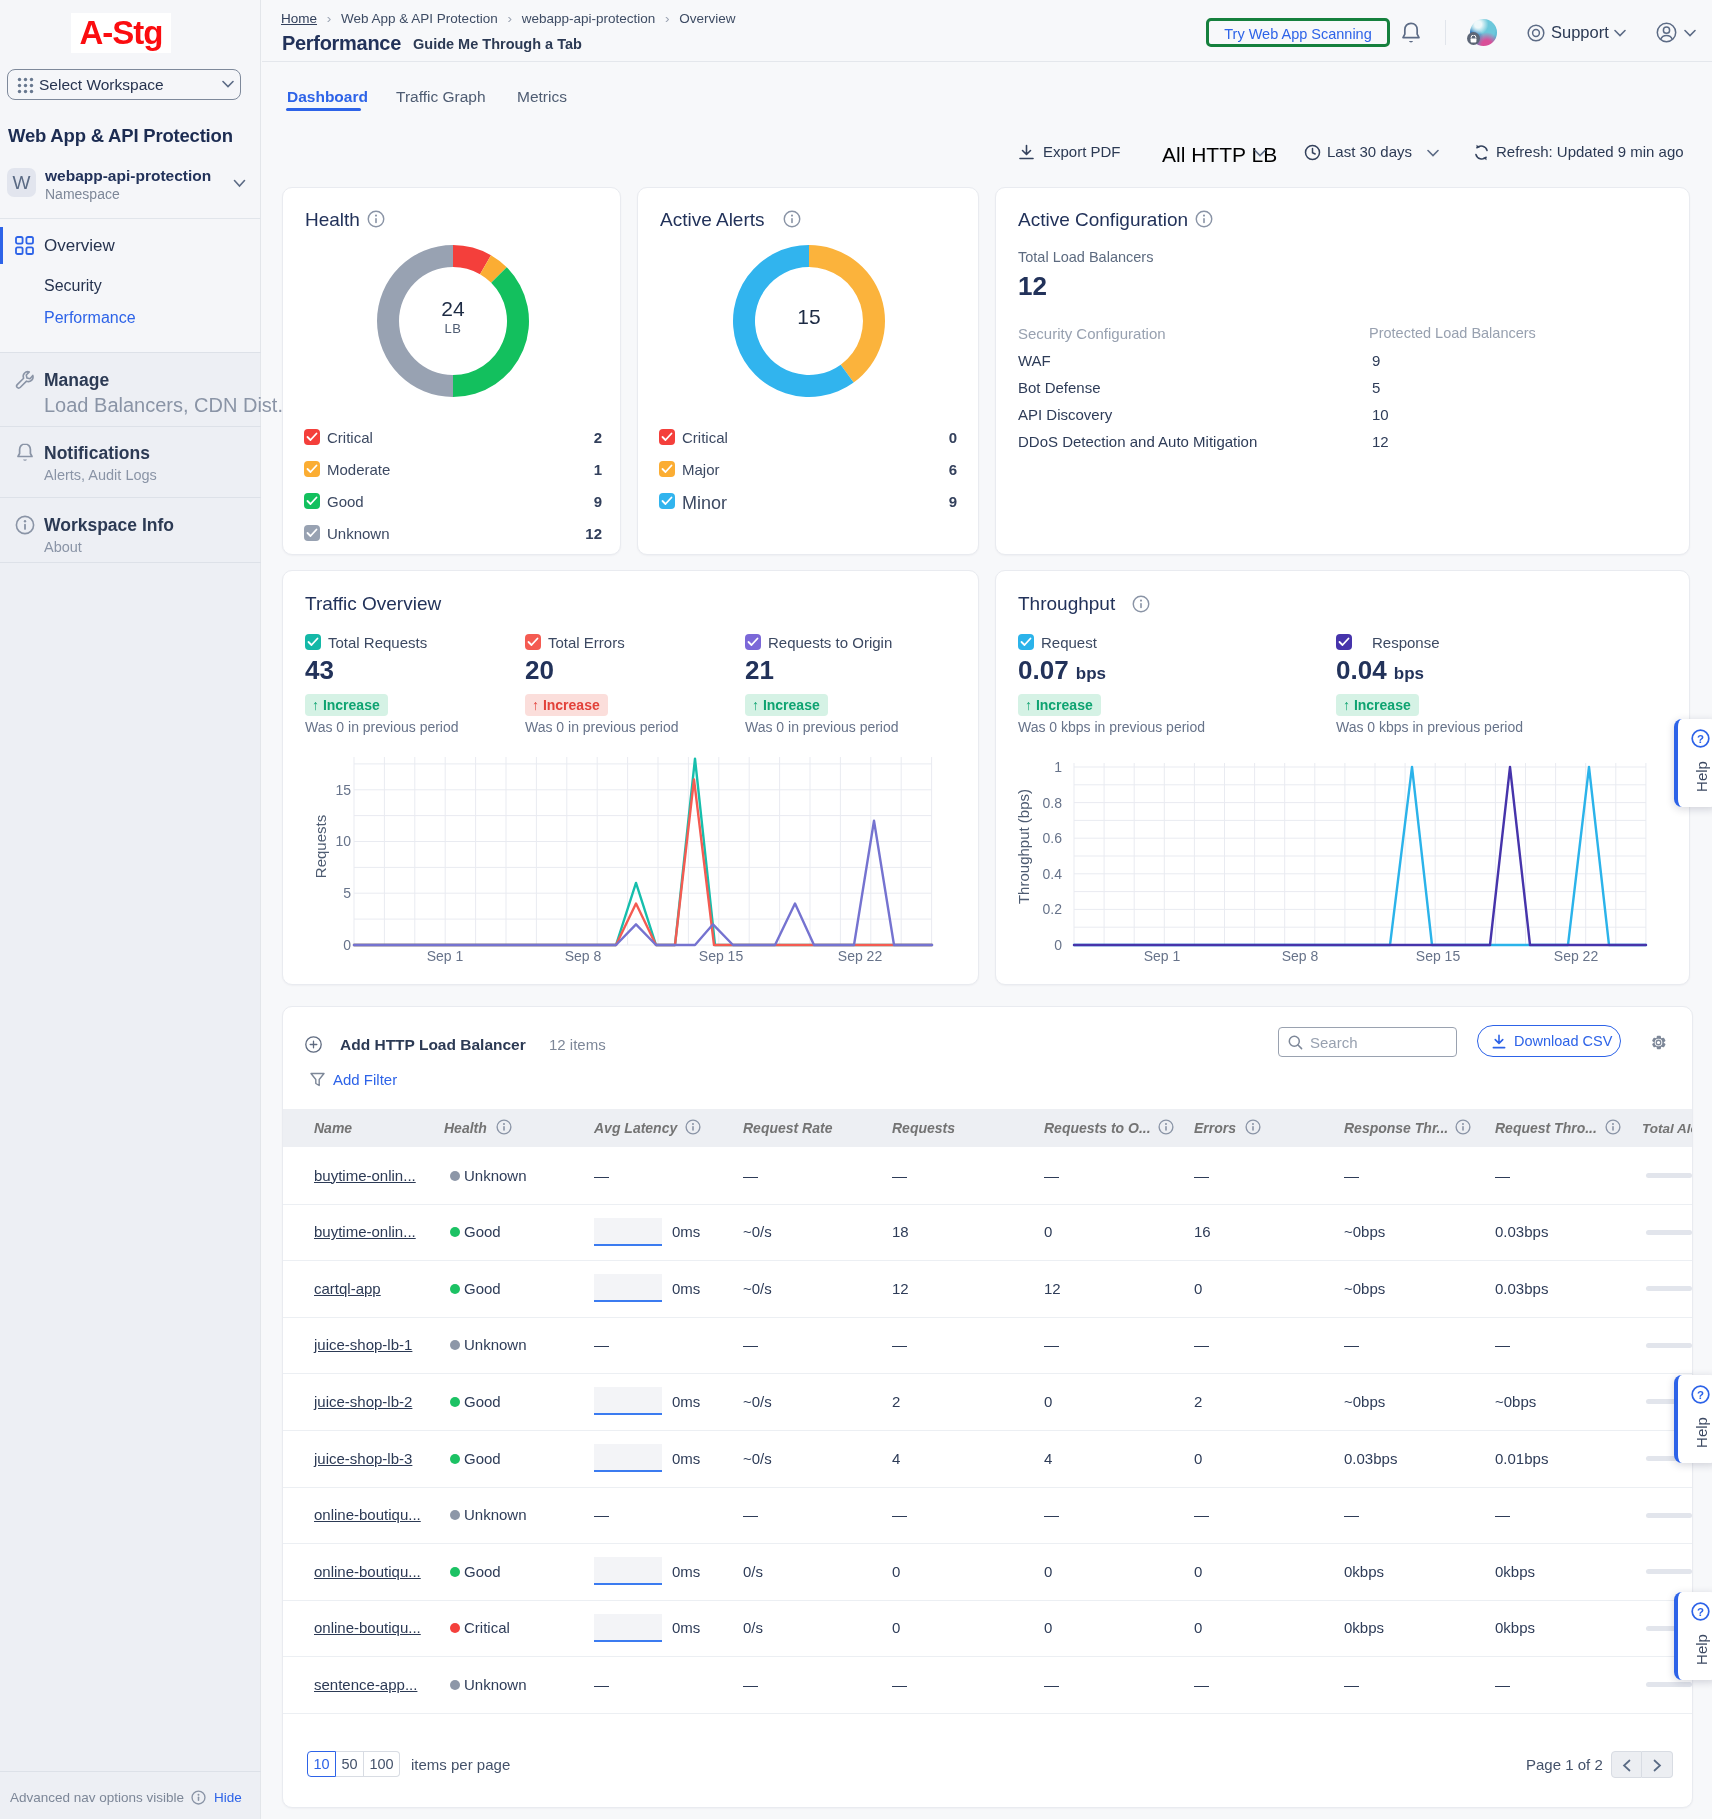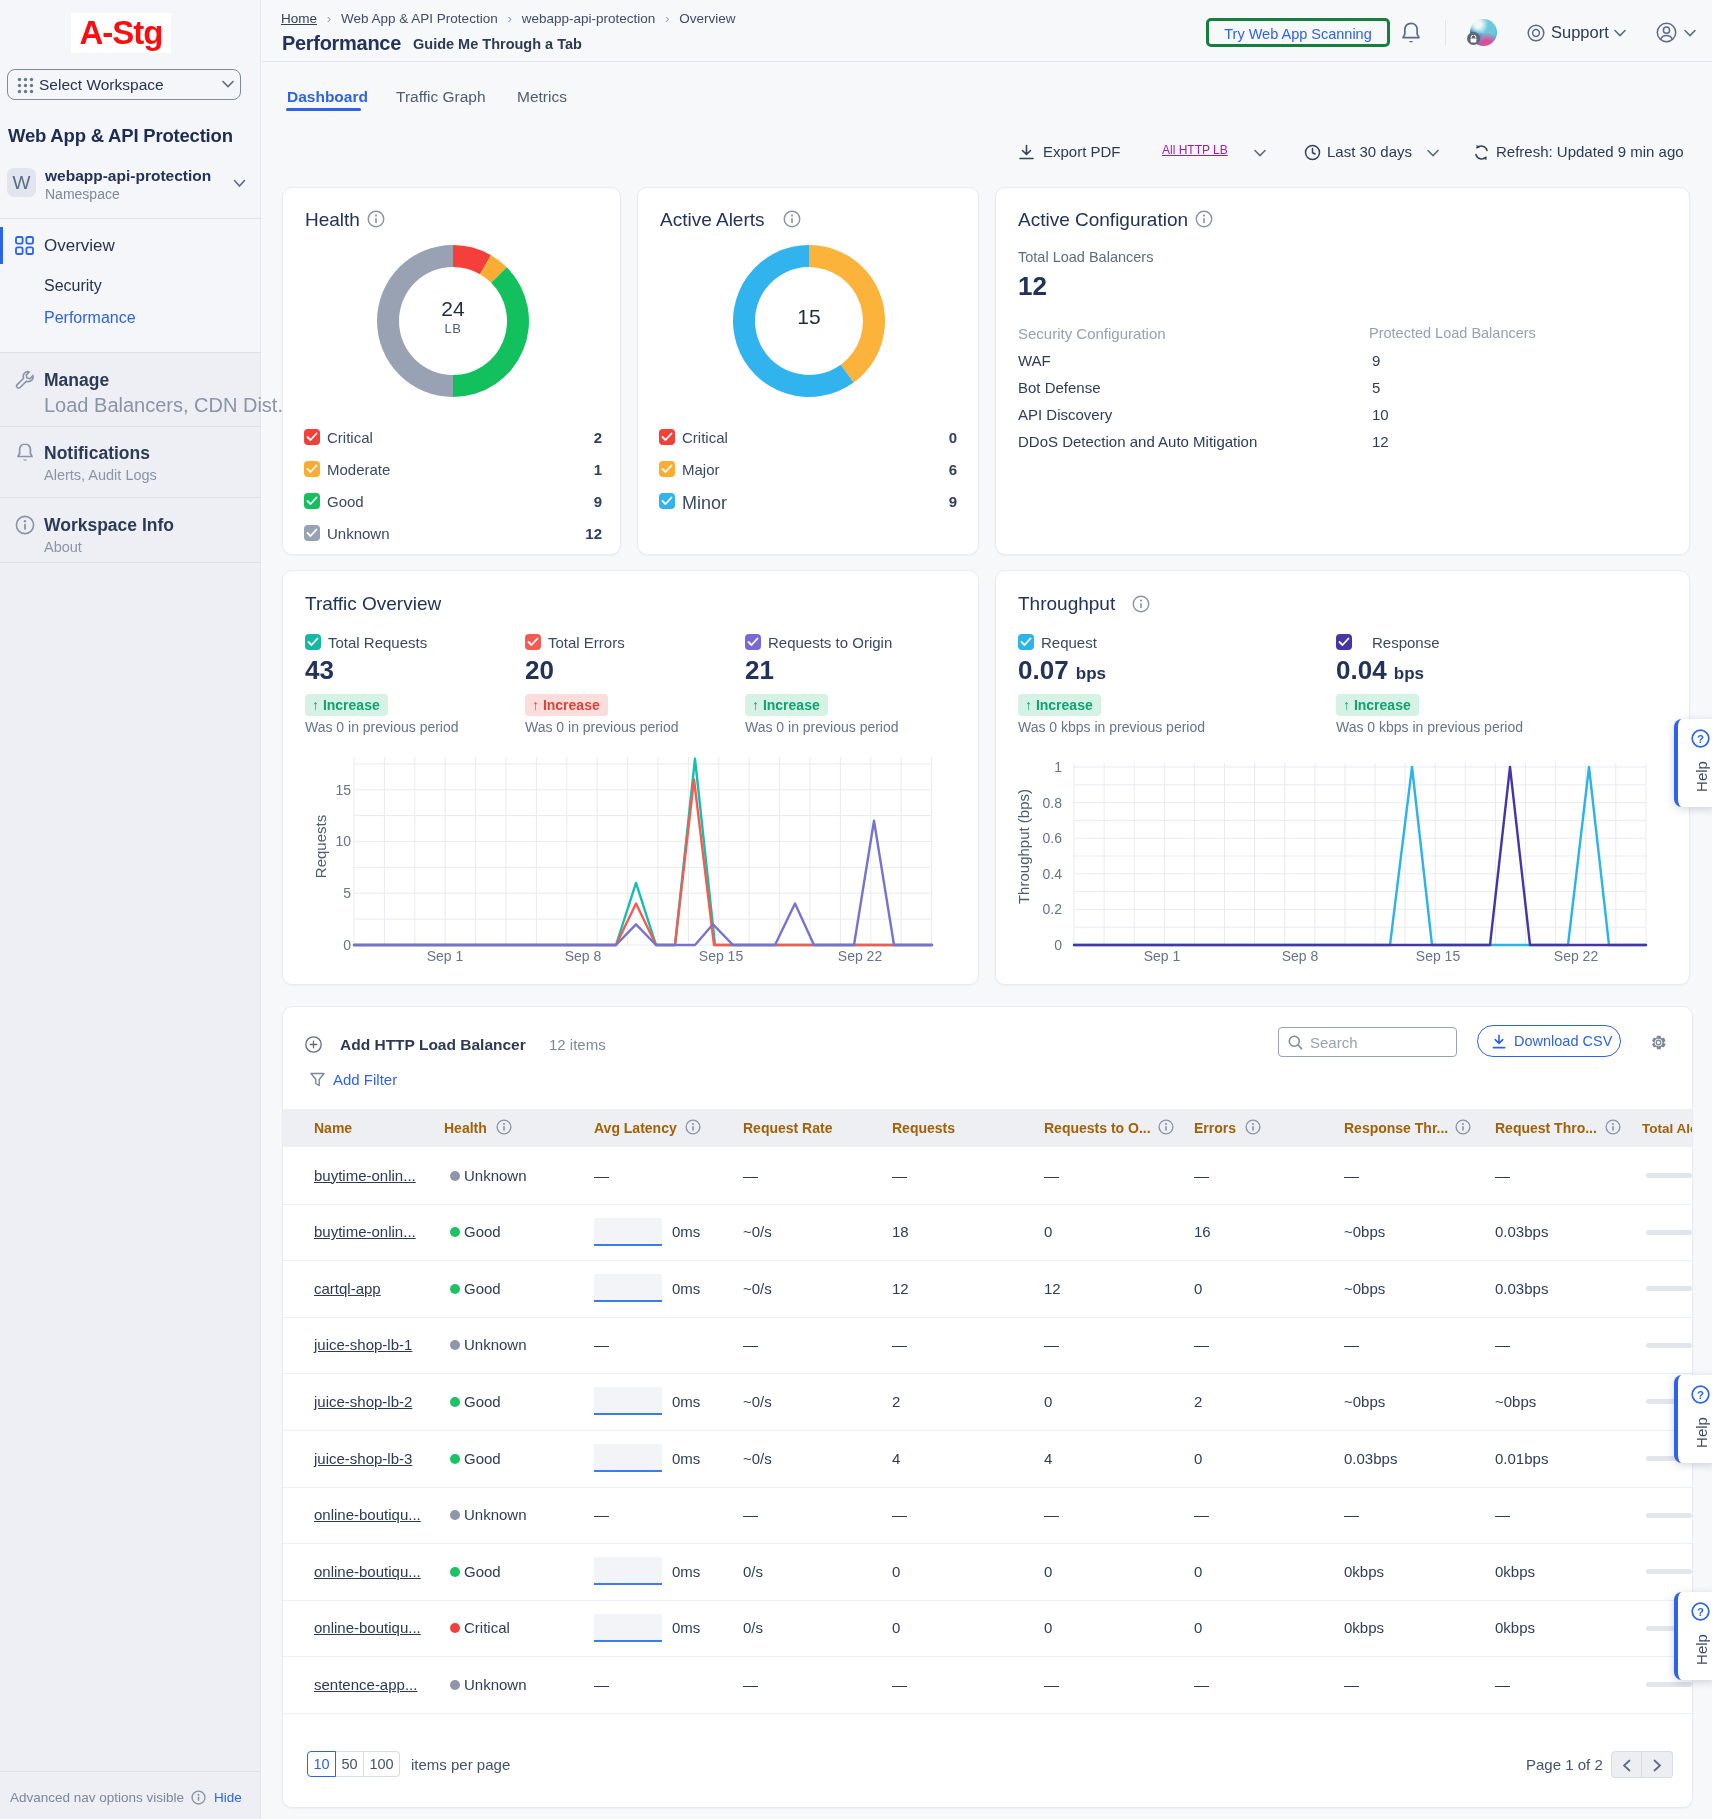--- a/index.html
+++ b/index.html
@@ -14,21 +14,21 @@
 .axl { position:absolute; font-size:14px; color:#67738a; }
 .cbx { position:absolute; width:16px; height:16px; border-radius:4px; }
 .cbx svg { position:absolute; left:2px; top:3px; }
 .pill { position:absolute; height:22px; border-radius:4px; font-size:14px; font-weight:bold;
   padding:3px 8px 0 7px; }
 .pill.green { background:#d5f2e5; color:#0ea371; }
 .pill.red { background:#fbdedb; color:#e2413a; }
 .metlab { position:absolute; top:63px; font-size:15px; color:#3c4962; }
 .metval { position:absolute; top:84px; font-size:26px; font-weight:bold; color:#22325a; }
 .wasp { position:absolute; top:148px; font-size:14px; color:#67738a; }
-.th { position:absolute; top:0; font-size:14px; font-weight:bold; color:#a16207; white-space:nowrap; }
+.th { position:absolute; top:0; font-size:14px; font-weight:bold; color:#737373; white-space:nowrap;font-style:italic; }
 .cell { position:absolute; font-size:15px; color:#2e3c58; }
 .namelink { text-decoration:underline; color:#2c3a55; }
 .latbox { position:absolute; width:68px; height:28px; background:#f3f4f7; border-bottom:2px solid #3b7bf0; }
 .albar { position:absolute; width:46px; height:5px; border-radius:3px; background:#e2e5ec; }
 .helpw { position:absolute; left:1674px; width:44px; height:88px; background:#fff;
   border-radius:8px; border-left:4px solid #2d63e8; box-shadow:0 2px 8px rgba(20,30,60,.18); }
 .helpw .ht { position:absolute; left:8px; top:49px; font-size:15px; color:#3c4962; transform:rotate(-90deg); transform-origin:center; }
 .helpw svg { position:absolute; left:13px; top:10px; }
 .sep { position:absolute; background:#e1e5eb; }
 </style>
@@ -164,21 +164,21 @@
 <div class="abs" style="left:287px;top:88px;font-size:15.5px;font-weight:bold;color:#2d63e8;">Dashboard</div>
 <div class="abs" style="left:286px;top:108px;width:75px;height:3px;background:#2d63e8;border-radius:2px;"></div>
 <div class="abs" style="left:396px;top:88px;font-size:15.5px;color:#4e5c72;">Traffic Graph</div>
 <div class="abs" style="left:517px;top:88px;font-size:15.5px;color:#4e5c72;">Metrics</div>
 
 <svg class="abs" style="left:1018px;top:144px" width="17" height="17" viewBox="0 0 17 17">
   <path d="M8.5 1.5 V10 M4.5 6.5 L8.5 10.5 L12.5 6.5" fill="none" stroke="#33415c" stroke-width="1.6" stroke-linecap="round" stroke-linejoin="round"></path>
   <path d="M2 14.5 H15" stroke="#33415c" stroke-width="1.6" stroke-linecap="round"></path>
 </svg>
 <div class="abs" style="left:1043px;top:143px;font-size:15px;color:#2c3a54;">Export PDF</div>
-<div class="abs" style="left:1162px;top:143px;font-size:12px;color:#a21caf;text-decoration:underline;">All HTTP LB</div>
+<div class="abs" style="left:1162px;top:143px;font-size:21px;color:#000000;">All HTTP LB</div>
 <svg class="abs" style="left:1254px;top:149px" width="12" height="8" viewBox="0 0 12 8">
       <path d="M1 1.5 L6 6.5 L11 1.5" fill="none" stroke="#5c6b85" stroke-width="1.6" stroke-linecap="round"></path>
     </svg>
 <svg class="abs" style="left:1304px;top:144px" width="17" height="17" viewBox="0 0 17 17">
   <circle cx="8.5" cy="8.5" r="7" fill="none" stroke="#33415c" stroke-width="1.5"></circle>
   <path d="M8.5 4.5 V8.7 L11.2 10" fill="none" stroke="#33415c" stroke-width="1.5" stroke-linecap="round"></path>
 </svg>
 <div class="abs" style="left:1327px;top:143px;font-size:15px;color:#2c3a54;">Last 30 days</div>
 <svg class="abs" style="left:1427px;top:149px" width="12" height="8" viewBox="0 0 12 8">
       <path d="M1 1.5 L6 6.5 L11 1.5" fill="none" stroke="#5c6b85" stroke-width="1.6" stroke-linecap="round"></path>

